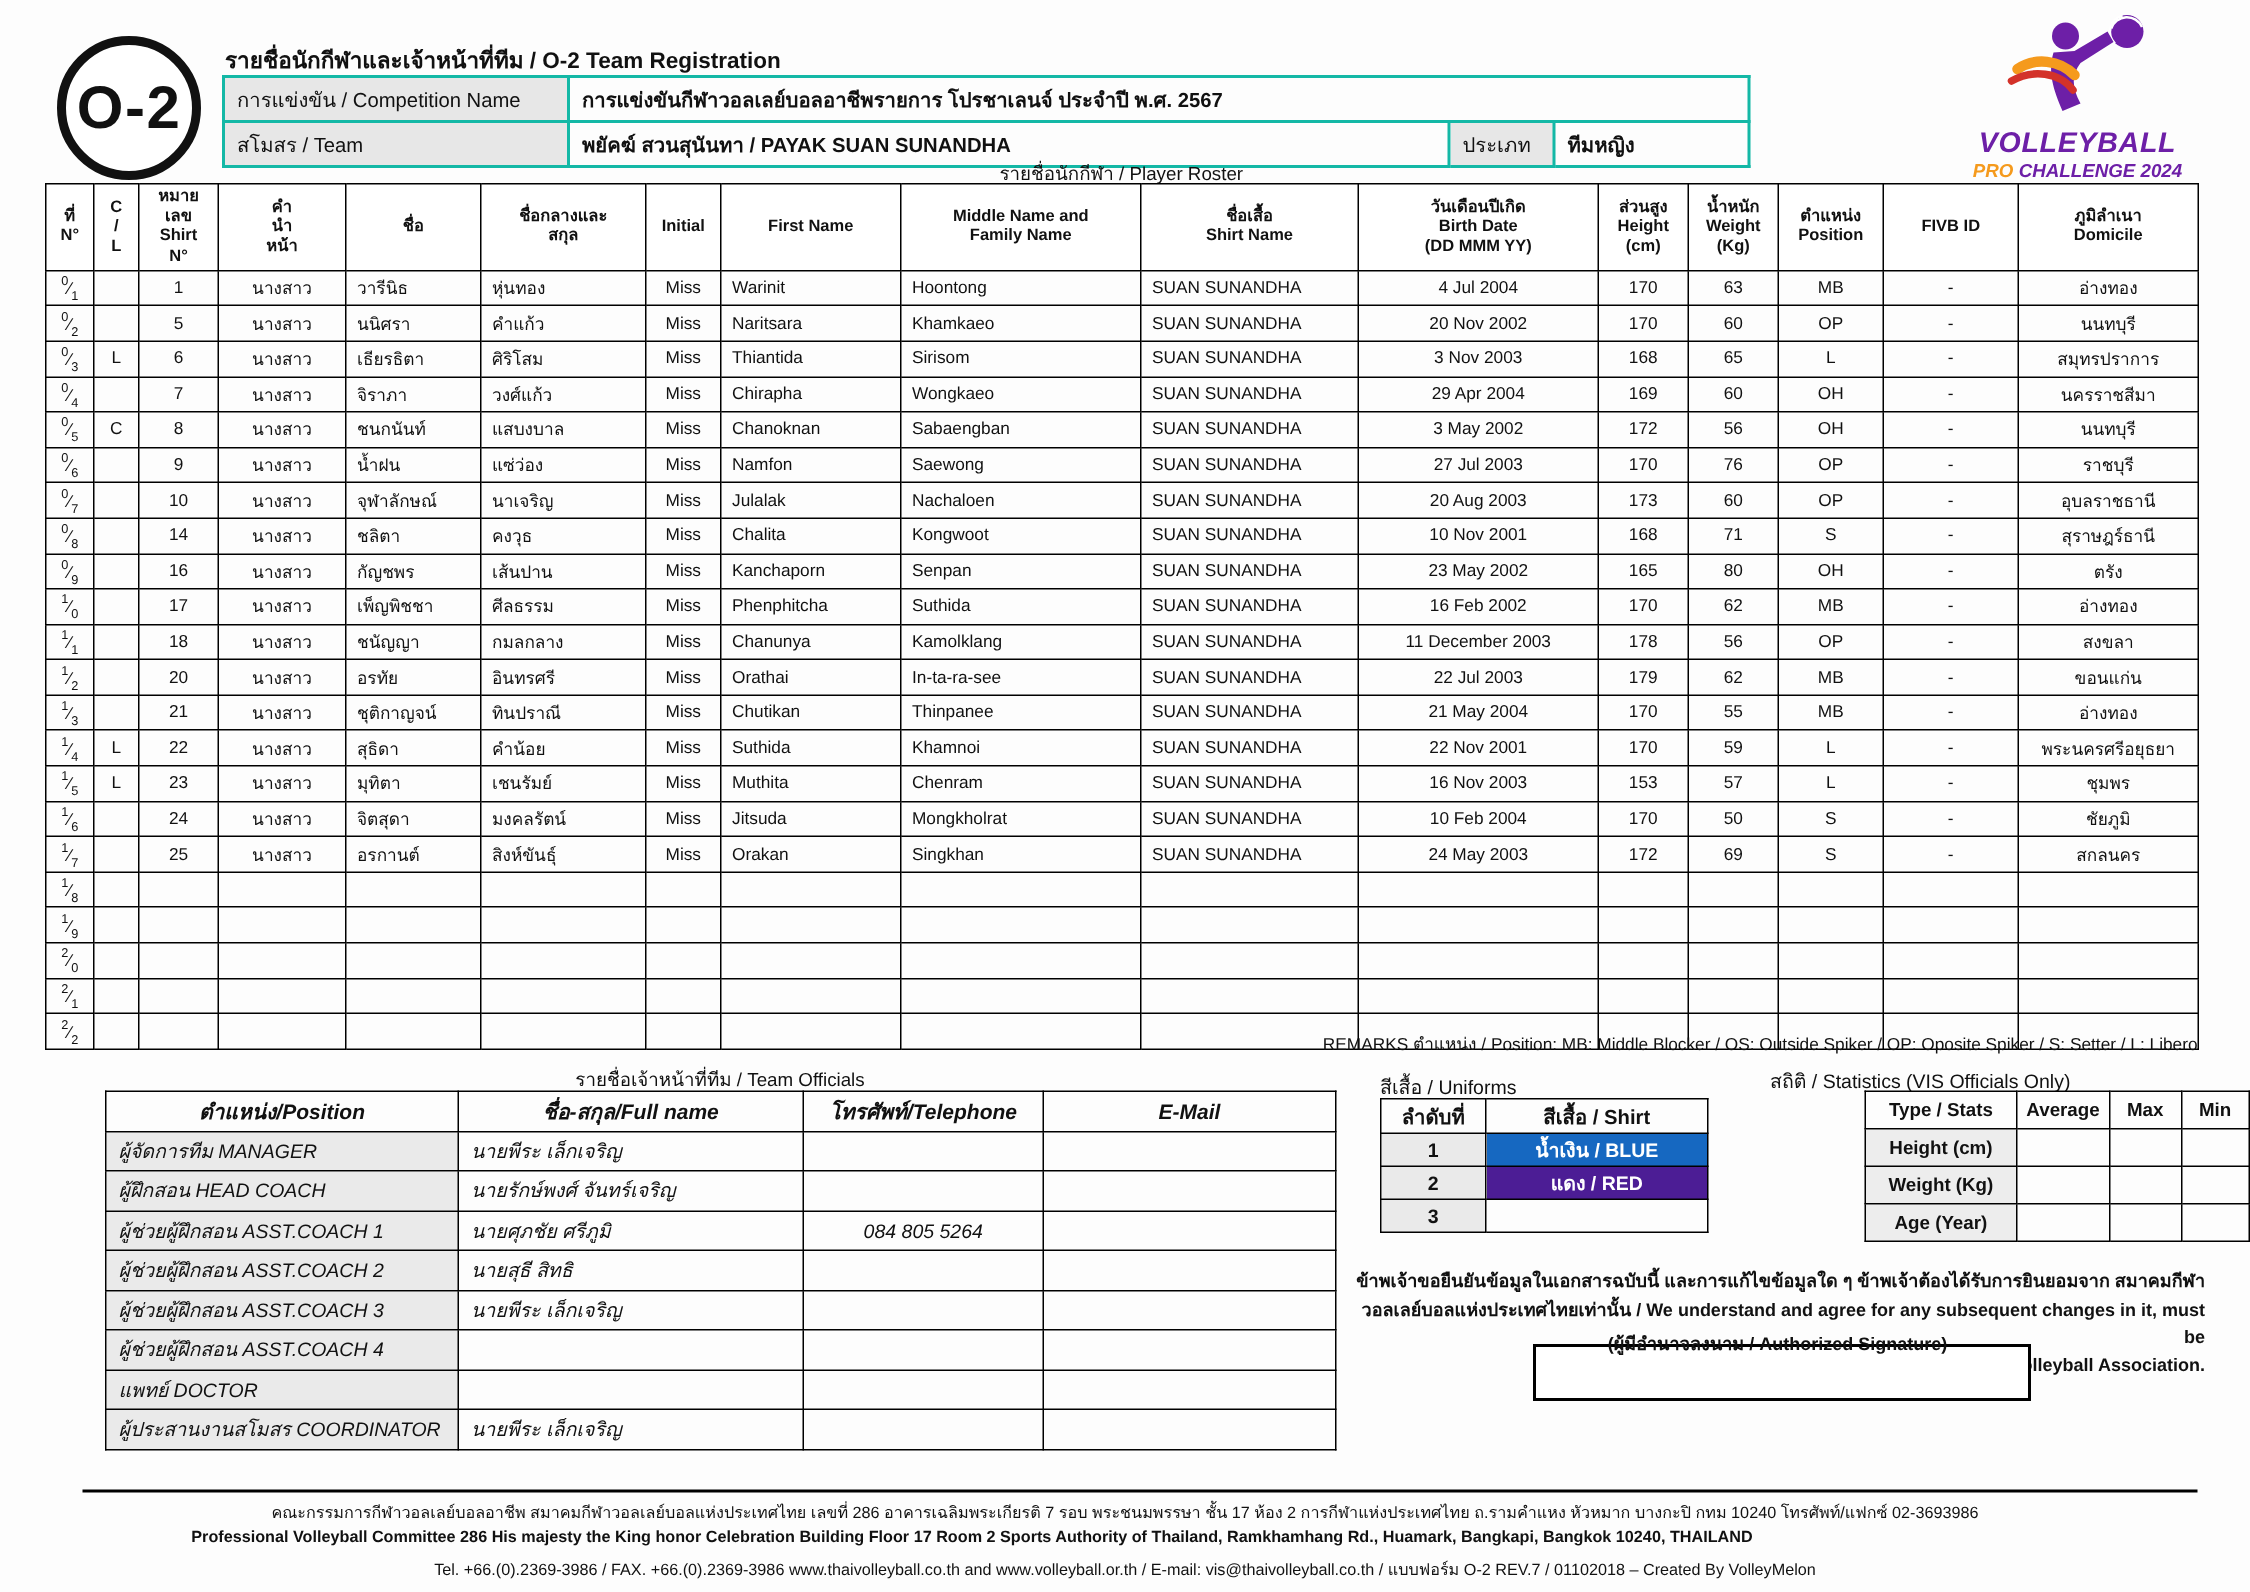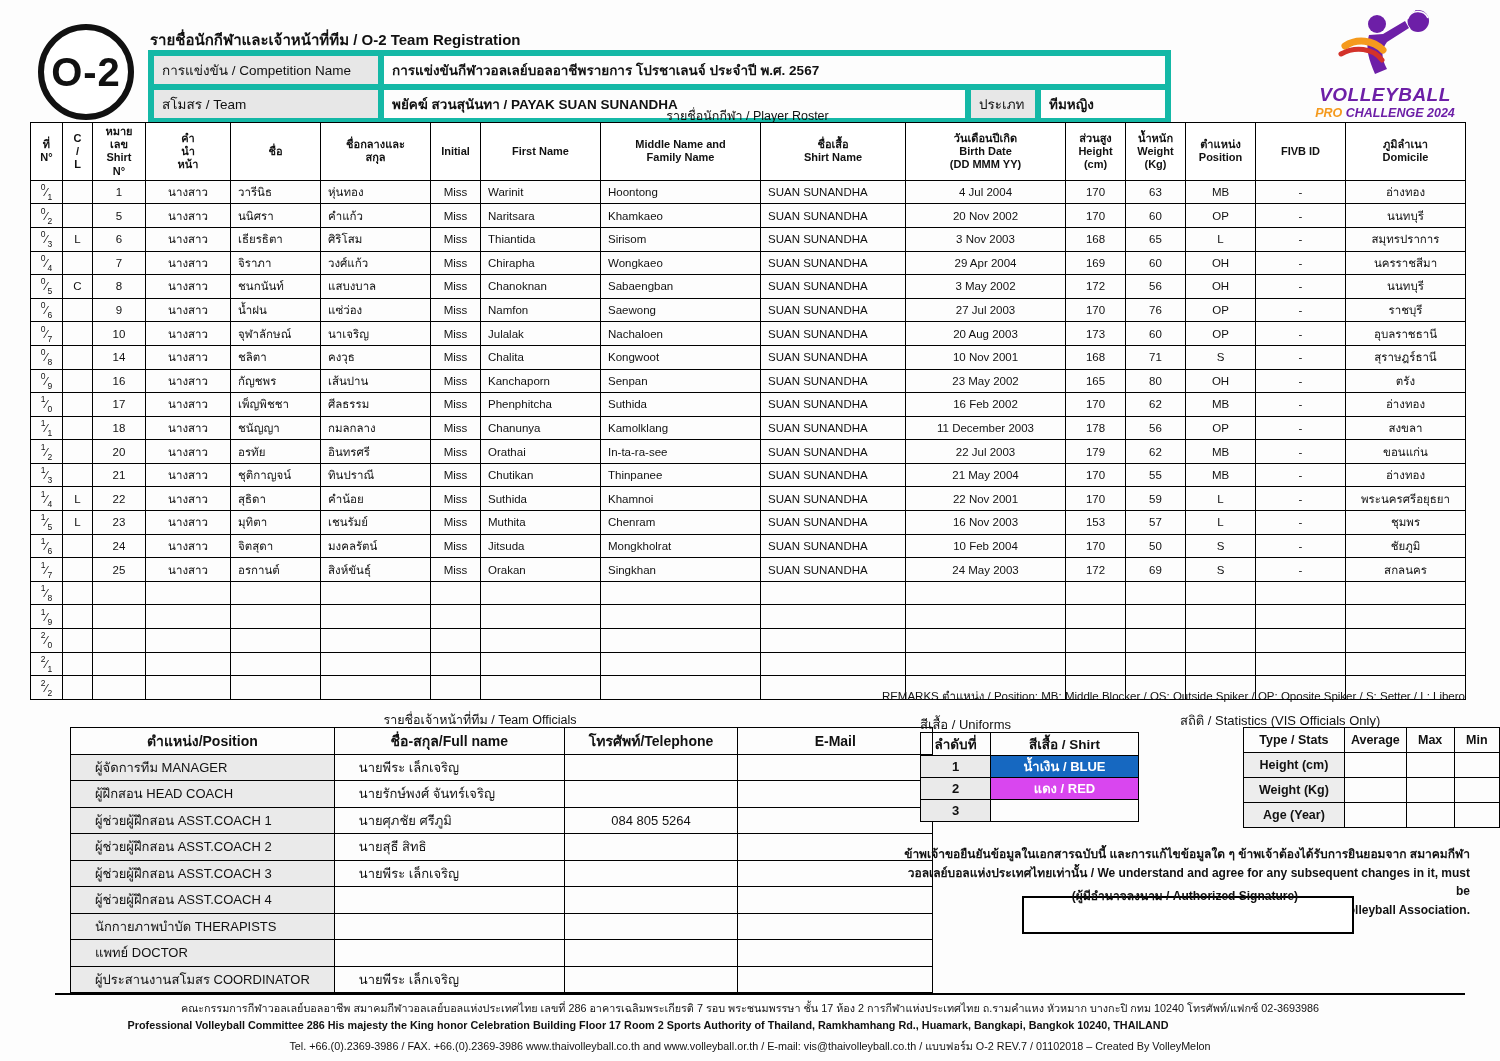--- a/index.html
+++ b/index.html
@@ -10,41 +10,41 @@
   .abs{position:absolute;}
   table{border-collapse:collapse;table-layout:fixed;}
 
   
   .badge{
     width:84px;height:84px;border:6px solid #111;border-radius:50%;
     display:flex;align-items:center;justify-content:center;
     font-size:40px;font-weight:bold;letter-spacing:1px;background:#fff;
   }
   .form-title{font-size:15px;font-weight:bold;}
-  .hdr-table td{border:6px solid #14b8a6;font-size:13.5px;height:26px;padding:1px 8px;overflow:hidden;white-space:nowrap;}
+  .hdr-table td{border:2px solid #14b8a6;font-size:13.5px;height:26px;padding:1px 8px;overflow:hidden;white-space:nowrap;}
   .hdr-table .lbl{background:#e7e7e7;}
   .hdr-table .val{font-weight:bold;}
 
   .logo-wrap{width:170px;text-align:center;}
   .logo-l1{font-size:19px;font-weight:bold;font-style:italic;letter-spacing:.5px;}
   .logo-l2{font-size:12.5px;font-weight:bold;font-style:italic;}
 
   .section-title{font-size:12.5px;text-align:center;}
 
   
   .roster th,.roster td{border:1.6px solid #000;overflow:hidden;}
   .roster th{font-size:11px;font-weight:bold;white-space:pre-line;line-height:1.2;padding:2px 1px;text-align:center;background:#fff;}
   .roster td{font-size:11.5px;height:22.6px;padding:0 3px;text-align:center;white-space:nowrap;}
   .roster td.al{text-align:left;padding-left:7px;}
   .roster .fr sup{font-size:8.5px;vertical-align:6px;}
   .roster .fr sub{font-size:8.5px;vertical-align:-4px;}
   .remarks{font-size:11.5px;text-align:right;}
 
   
-  .off th,.off td{border:1.8px solid #000;font-size:13px;height:25.5px;padding:0 24px;overflow:hidden;white-space:nowrap;}
+  .off th,.off td{border:1.8px solid #000;font-size:13px;height:25.5px;padding:0 8px;overflow:hidden;white-space:nowrap;font-style:italic;}
   .off th{font-size:14px;text-align:center;}
   .off td.pos{background:#eaeaea;}
   .off td.phone{text-align:center;}
 
   
   .uni th,.uni td{border:1.8px solid #000;font-size:13px;height:21px;padding:0 4px;text-align:center;overflow:hidden;white-space:nowrap;}
   .uni th{font-size:13.5px;}
   .uni td.no{background:#eaeaea;font-weight:bold;}
   .uni td.shirt{font-weight:bold;}
 
@@ -613,26 +613,20 @@
         <td class="phone"></td>
         <td></td>
       </tr>
       <tr>
         <td class="pos">ผู้ช่วยผู้ฝึกสอน ASST.COACH 4</td>
         <td></td>
         <td class="phone"></td>
         <td></td>
       </tr>
       <tr>
-        <td class="pos">นักกายภาพบำบัด THERAPISTS</td>
-        <td></td>
-        <td class="phone"></td>
-        <td></td>
-      </tr>
-      <tr>
         <td class="pos">แพทย์ DOCTOR</td>
         <td></td>
         <td class="phone"></td>
         <td></td>
       </tr>
       <tr>
         <td class="pos">ผู้ประสานงานสโมสร COORDINATOR</td>
         <td>นายพีระ เล็กเจริญ</td>
         <td class="phone"></td>
         <td></td>
@@ -653,21 +647,21 @@
         <th>สีเสื้อ / Shirt</th>
       </tr>
     </thead>
   <tbody id="uni-body">
       <tr>
         <td class="no">1</td>
         <td class="shirt" style="background-color: rgb(22, 104, 193); color: rgb(255, 255, 255);">น้ำเงิน / BLUE</td>
       </tr>
       <tr>
         <td class="no">2</td>
-        <td class="shirt" style="background-color: #d946ef; color: rgb(255, 255, 255); margin-top: 41px;">แดง / RED</td>
+        <td class="shirt" style="background-color: #4c1d95; color: rgb(255, 255, 255); margin-top: 41px;">แดง / RED</td>
       </tr>
       <tr>
         <td class="no">3</td>
         <td class="shirt"></td>
       </tr>
     </tbody>
 </table>
 
 <div class="abs section-title" style="left:1180px;top:710px;width:287px;text-align:left;font-size:13px;">สถิติ / Statistics (VIS Officials Only)</div>
 

